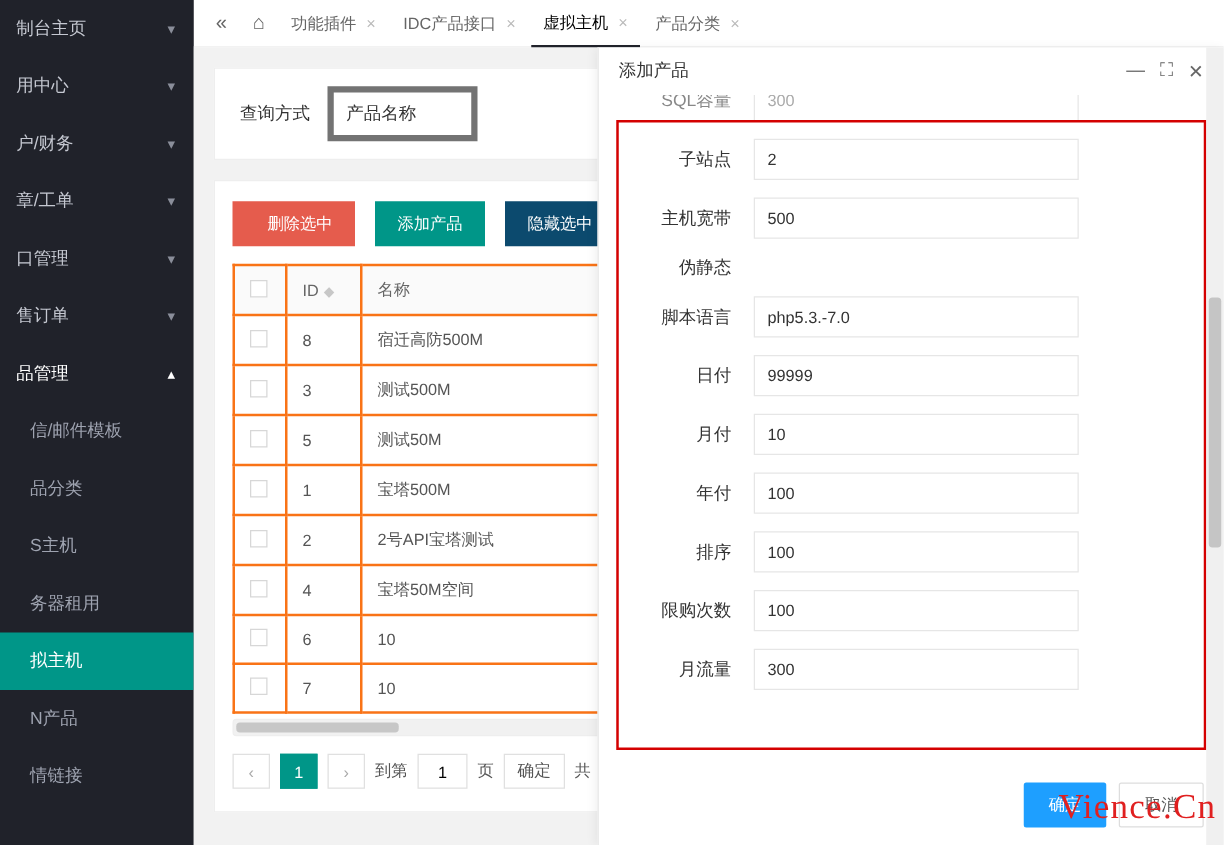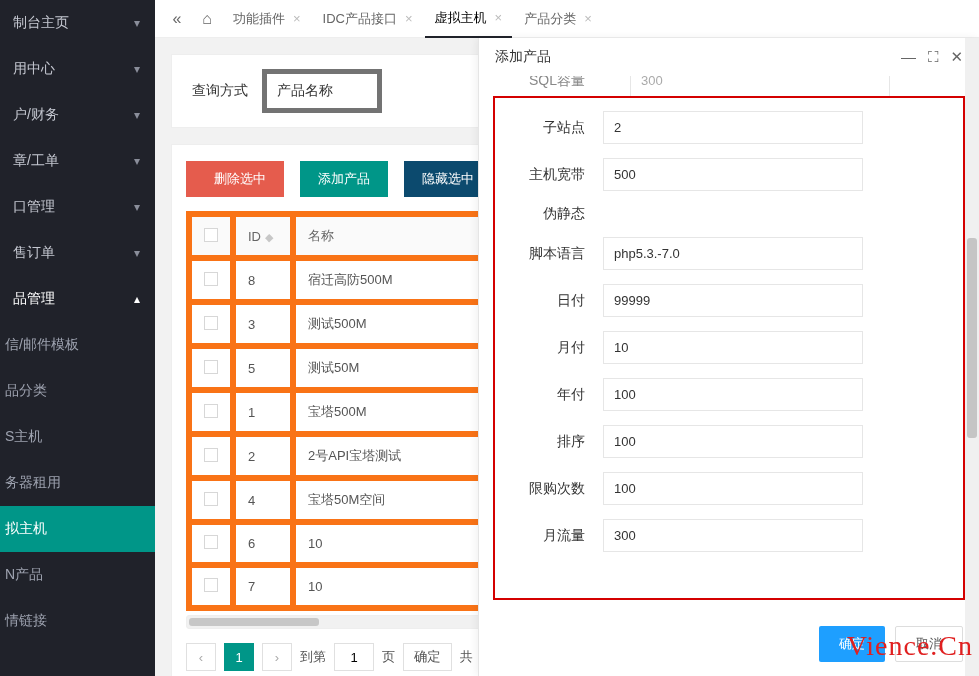--- a/index.html
+++ b/index.html
@@ -1,21 +1,21 @@
 <!DOCTYPE html>
 <html><head>
 <meta charset="utf-8">
 <style>
 * { box-sizing: border-box; margin: 0; padding: 0; font-family: "Microsoft YaHei", Arial, sans-serif; }
 body { width: 979px; height: 676px; overflow: hidden; background: #fff; position: relative; }
 
 
 .sidebar { position: absolute; left: 0; top: 0; width: 155px; height: 676px; background: #20222a; color: #8a8e9a; font-size: 14px; overflow: hidden; }
 .sidebar .item { padding: 14px 15px 14px 13px; cursor: pointer; display: flex; justify-content: space-between; align-items: center; white-space: nowrap; position: relative; color: #c5c8d1; }
-.sidebar .item.sub { padding-left: 5px; color: #9ea3b0; }
+.sidebar .item.sub { padding-left: 24px; color: #9ea3b0; }
 .sidebar .item.active { background: #009688; color: #fff; }
 .sidebar .chev { font-size: 12px; color: #8a8e9a; }
 
 
 .topbar { position: absolute; left: 155px; right: 0; top: 0; height: 38px; border-bottom: 1px solid #eee; display: flex; align-items: center; padding-left: 8px; font-size: 13px; color: #666; gap: 2px; }
 .topbar .ic { width: 28px; height: 28px; display: flex; align-items: center; justify-content: center; cursor: pointer; color: #666; font-size: 16px; }
 .topbar .tab { padding: 0 10px; height: 38px; display: flex; align-items: center; gap: 8px; cursor: pointer; color: #666; position: relative; }
 .topbar .tab .cls { color: #bbb; font-size: 13px; }
 .topbar .tab.active { border-bottom: 2px solid #20222a; color: #000; }
 
@@ -27,21 +27,21 @@
 .qrow { display: flex; align-items: center; gap: 14px; font-size: 14px; color: #333; }
 .qsel { border: 5px solid #737373; padding: 8px 26px 8px 10px; font-size: 14px; background: #fff; min-width: 120px; position: relative; }
 
 .btn-row { display: flex; gap: 16px; margin: 16px 0 14px; }
 .btn { border: 0; padding: 9px 18px; font-size: 13px; color: #fff; cursor: pointer; }
 .btn.red { background: #e55c4d; padding-left: 28px; }
 .btn.teal { background: #009688; }
 .btn.gray { background: #0c4a6e; }
 
 table.data { width: 100%; border-collapse: collapse; font-size: 13px; color: #555; }
-table.data th, table.data td { border: 6px solid #f97316; padding: 10px 12px; text-align: left; }
+table.data th, table.data td { border: 2px solid #f97316; padding: 10px 12px; text-align: left; }
 table.data th { background: #fafafa; color: #666; font-weight: 400; font-size: 13px; }
 table.data th.port, table.data td.port { text-align: center; }
 .chk { width: 14px; height: 14px; border: 1px solid #d7d7d7; background: #fff; display: inline-block; }
 .sortic { font-size: 11px; color: #c7c7c7; margin-left: 4px; }
 
 .hscroll { height: 14px; width: 100%; background: #f1f1f1; border: 1px solid #eee; position: relative; margin-top: 4px; border-radius: 3px; }
 .hscroll .thumb { position: absolute; left: 2px; top: 2px; height: 8px; width: 130px; background: #c7c7c7; border-radius: 3px; }
 
 .pager { display: flex; align-items: center; gap: 8px; font-size: 13px; color: #555; margin-top: 14px; }
 .pager .pbtn { border: 1px solid #e0e0e0; width: 30px; height: 28px; display: flex; align-items: center; justify-content: center; color: #aaa; background: #fff; cursor: pointer; }
@@ -52,21 +52,21 @@
 
 .modal { position: absolute; left: 478px; right: 0; top: 38px; bottom: 0; background: #fff; border-left: 1px solid #e5e5e5; box-shadow: -2px 0 8px rgba(0,0,0,0.06); display: flex; flex-direction: column; z-index: 20; }
 .mhdr { display: flex; justify-content: space-between; align-items: center; padding: 10px 16px; font-size: 14px; color: #333; }
 .mhic { display: flex; gap: 12px; color: #666; font-size: 15px; }
 .mhic span { cursor: pointer; }
 .mbody { flex: 1; overflow: hidden; position: relative; padding: 0 24px; }
 .redbox { border: 2px solid #d40000; position: absolute; left: 14px; right: 14px; top: 20px; bottom: 16px; pointer-events: none; }
 .frow { display: flex; align-items: center; margin: 14px 0; font-size: 13px; }
 .frow .flab { width: 100px; text-align: right; padding-right: 18px; color: #333; font-size: 14px; }
 .frow input { flex: 0 0 auto; width: 260px; border: 1px solid #e6e6e6; padding: 8px 10px; font-size: 13px; color: #333; }
-.frow.peek { margin-top: -12px; gap: 27px; }
+.frow.peek { margin-top: -12px; }
 .frow.peek .flab { color: #888; }
 .mft { padding: 10px 16px 14px; display: flex; justify-content: flex-end; gap: 10px; }
 .mft .ok { background: #1e9fff; color: #fff; border: 0; padding: 8px 20px; font-size: 13px; cursor: pointer; border-radius: 2px; }
 .mft .cancel { background: #fff; border: 1px solid #ddd; padding: 8px 20px; font-size: 13px; color: #555; cursor: pointer; border-radius: 2px; }
 .vscroll { position: absolute; right: 0; top: 0; bottom: 0; width: 14px; background: #f0f0f0; }
 .vscroll .th { position: absolute; left: 2px; right: 2px; top: 200px; height: 200px; background: #c5c5c5; border-radius: 3px; }
 
 .watermark { position: absolute; right: 6px; bottom: 14px; color: #e02020; font-family: Georgia, serif; font-size: 28px; letter-spacing: 1px; pointer-events: none; z-index: 30; }
 </style>
 </head>

